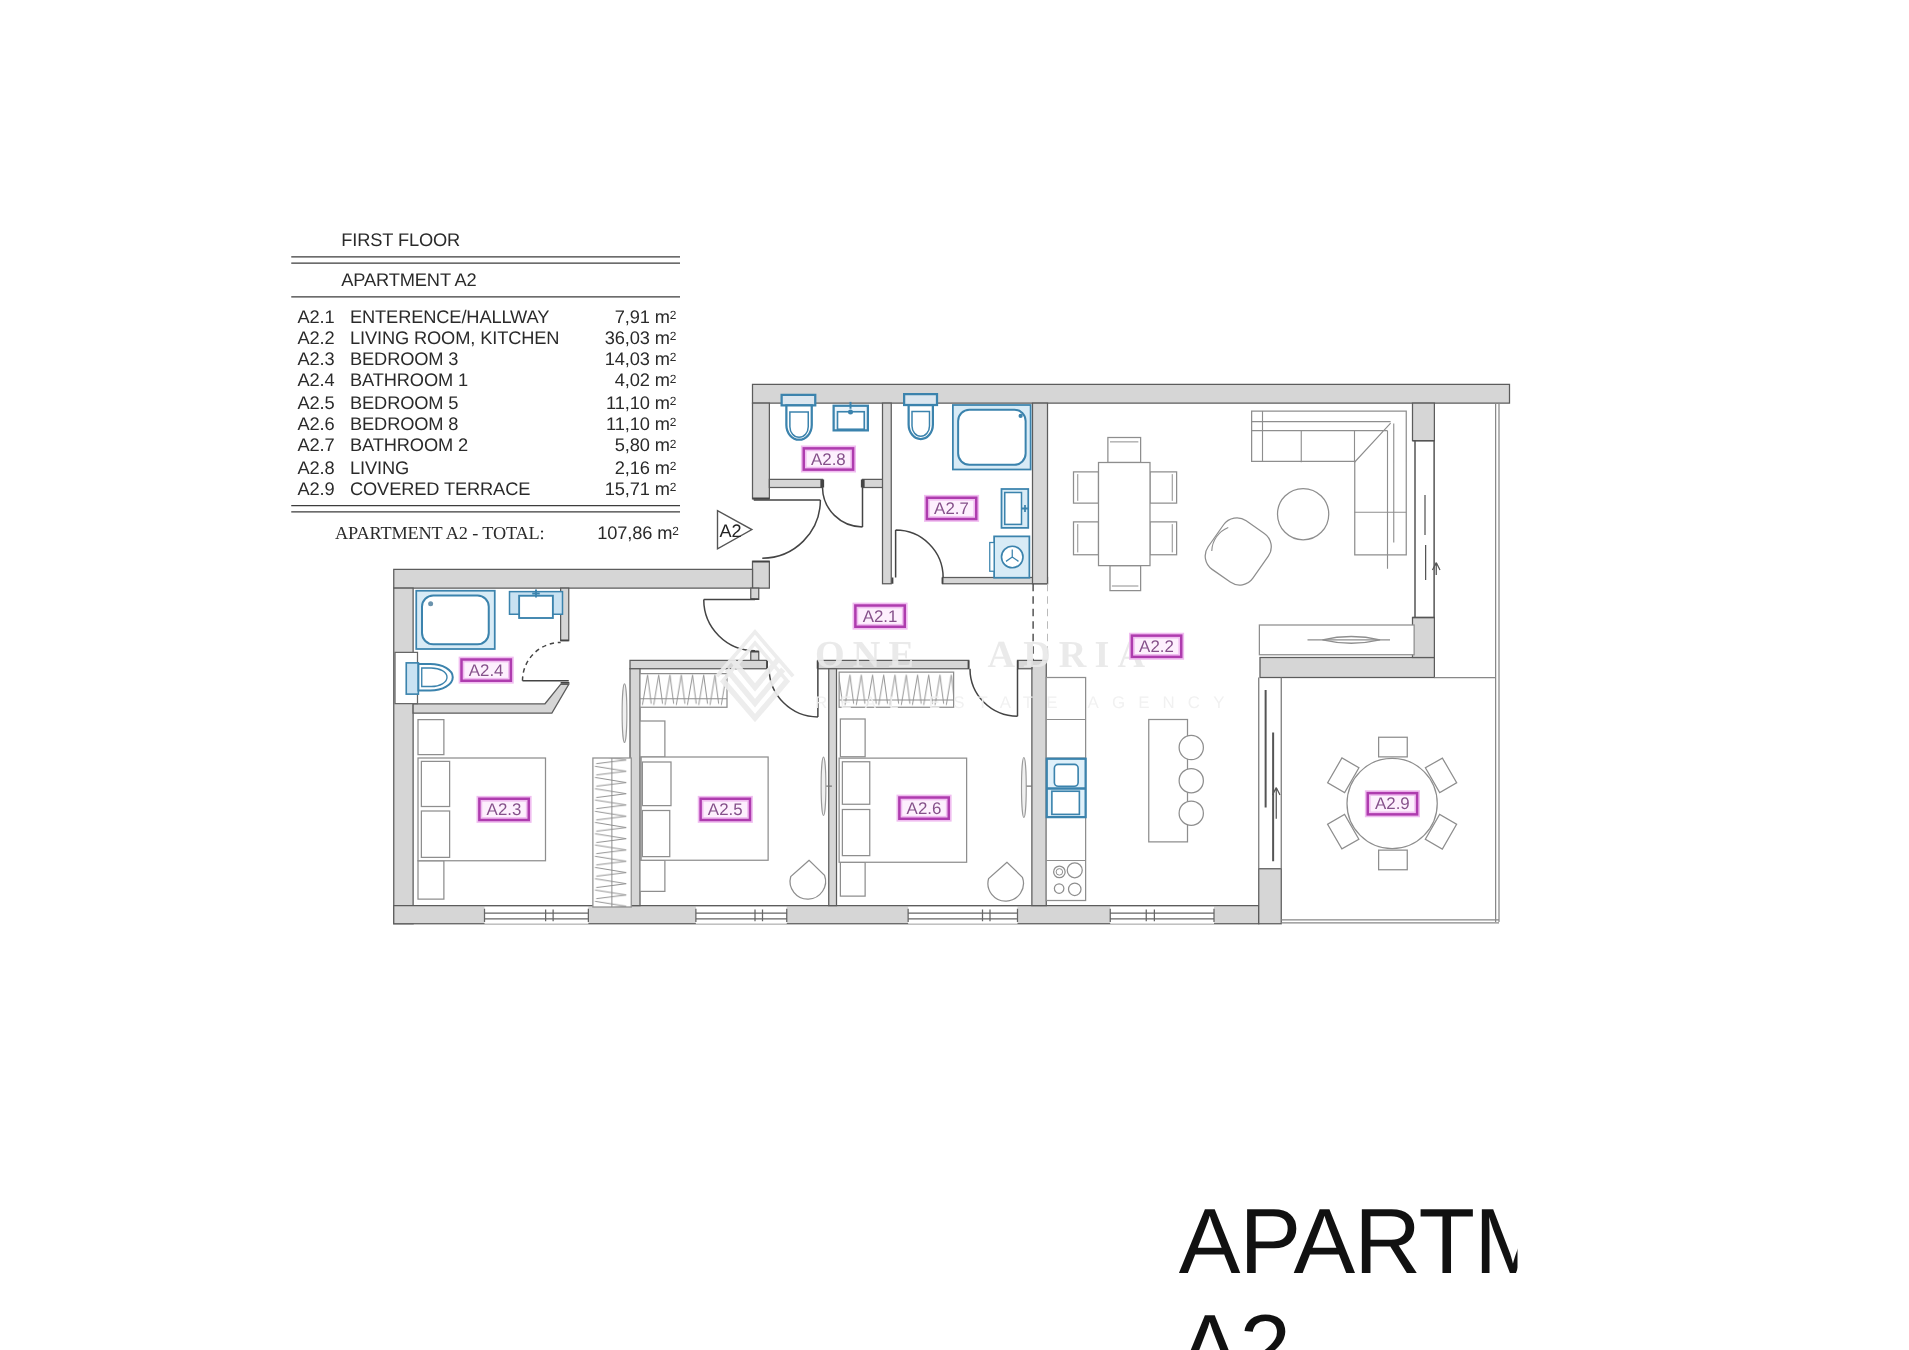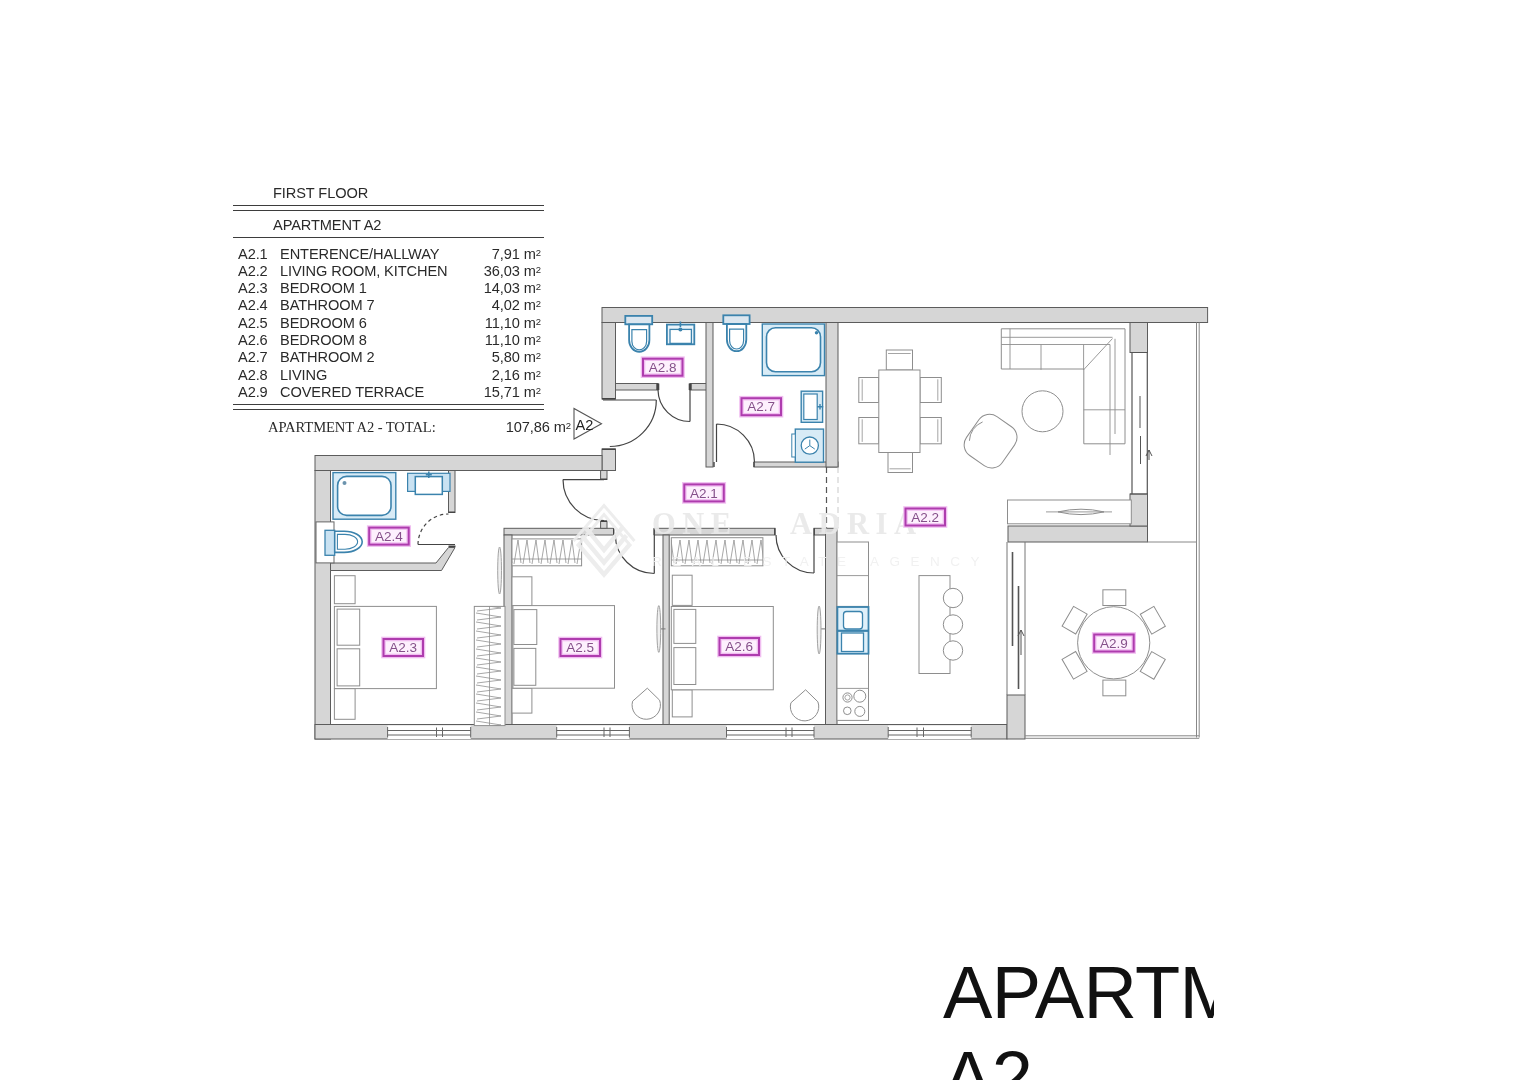--- a/index.html
+++ b/index.html
@@ -28,31 +28,31 @@
         <span class="c2">ENTERENCE/HALLWAY</span>
         <span class="c3">7,91 m<sup>2</sup></span>
       </div>
     <div class="lrow" style="top:262.8px;">
         <span class="c1">A2.2</span>
         <span class="c2">LIVING ROOM, KITCHEN</span>
         <span class="c3">36,03 m<sup>2</sup></span>
       </div>
     <div class="lrow" style="top:280.1px;">
         <span class="c1">A2.3</span>
-        <span class="c2">BEDROOM 1</span>
+        <span class="c2">BEDROOM 3</span>
         <span class="c3">14,03 m<sup>2</sup></span>
       </div>
     <div class="lrow" style="top:297.4px;">
         <span class="c1">A2.4</span>
-        <span class="c2">BATHROOM 7</span>
+        <span class="c2">BATHROOM 1</span>
         <span class="c3">4,02 m<sup>2</sup></span>
       </div>
     <div class="lrow" style="top:314.7px;">
         <span class="c1">A2.5</span>
-        <span class="c2">BEDROOM 6</span>
+        <span class="c2">BEDROOM 5</span>
         <span class="c3">11,10 m<sup>2</sup></span>
       </div>
     <div class="lrow" style="top:332.0px;">
         <span class="c1">A2.6</span>
         <span class="c2">BEDROOM 8</span>
         <span class="c3">11,10 m<sup>2</sup></span>
       </div>
     <div class="lrow" style="top:349.3px;">
         <span class="c1">A2.7</span>
         <span class="c2">BATHROOM 2</span>
@@ -65,21 +65,21 @@
       </div>
     <div class="lrow" style="top:383.9px;">
         <span class="c1">A2.9</span>
         <span class="c2">COVERED TERRACE</span>
         <span class="c3">15,71 m<sup>2</sup></span>
       </div>
   </div>
   <div class="hline" style="left:233px;top:403.5px;width:311px;height:1.3px;"></div>
   <div class="hline" style="left:233px;top:408.8px;width:311px;height:1.3px;"></div>
   <div class="leg" style="left:268px;top:419px;font-family:Liberation Serif, serif;">APARTMENT A2 - TOTAL:</div>
-  <div class="leg" style="left:430px;top:419px;width:113px;text-align:right;margin-left:28px;">107,86 m<sup>2</sup></div>
+  <div class="leg" style="left:430px;top:419px;width:113px;text-align:right;">107,86 m<sup>2</sup></div>
   <div id="title">APARTMENT A2</div>
   <svg width="1527" height="1080" viewBox="0 0 1527 1080" style="position:absolute;left:0;top:0;" fill="none" stroke-linecap="butt">
     <defs>
       <pattern id="hz" patternUnits="userSpaceOnUse" width="9" height="28" patternTransform="translate(0,538)">
         <path d="M1,26 L5,2 L8,25" stroke="#8a8a8a" stroke-width="0.75" fill="none"></path>
       </pattern>
       <pattern id="vz" patternUnits="userSpaceOnUse" width="30" height="9" patternTransform="translate(474,0)">
         <path d="M2,1 L27,5 L3,8" stroke="#8a8a8a" stroke-width="0.75" fill="none"></path>
       </pattern>
     </defs>

